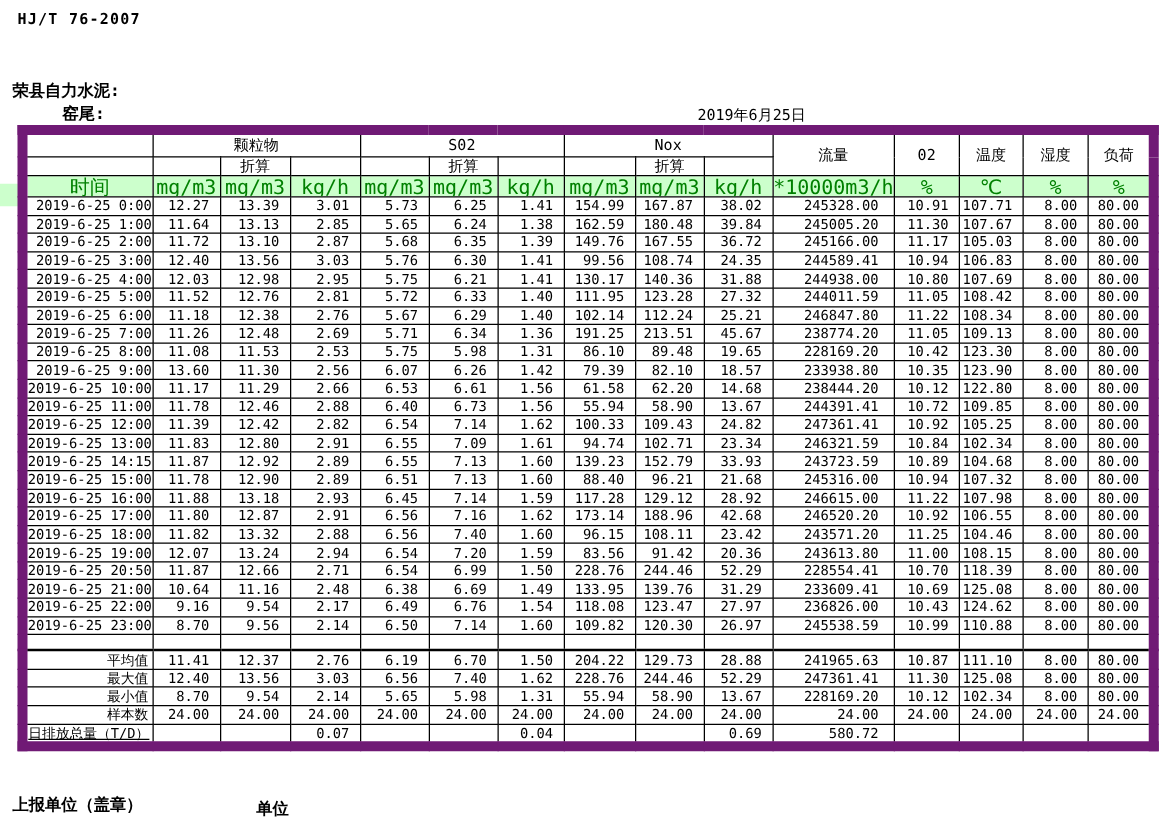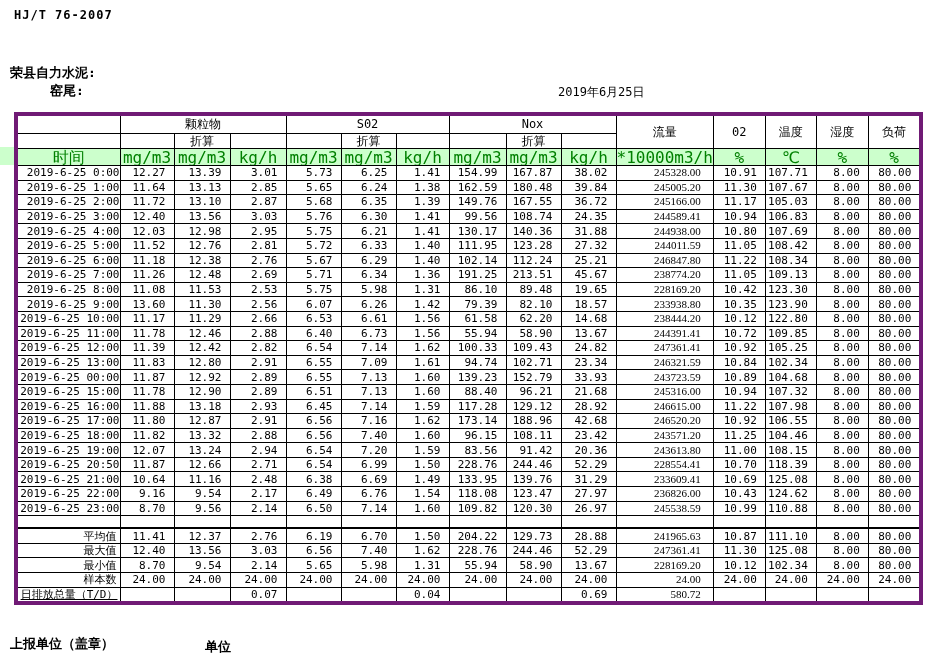--- a/index.html
+++ b/index.html
@@ -5,30 +5,30 @@
   html,body{margin:0;padding:0;background:#fff;}
   body{font-family:"DejaVu Sans Mono","DejaVu Sans",monospace;color:#000;}
   #page{position:relative;width:936px;height:658px;background:#fff;overflow:hidden;}
 
   .std{position:absolute;left:14px;top:8px;font-size:12px;font-weight:bold;letter-spacing:1px;}
   .title{position:absolute;left:0;top:30px;width:662px;text-align:center;font-size:15px;font-weight:bold;}
   .company{position:absolute;left:10px;top:64px;font-size:13px;font-weight:bold;}
   .location{position:absolute;left:10px;top:82px;font-size:13px;font-weight:bold;margin-left:40px;}
   .date{position:absolute;left:558px;top:84px;font-size:12px;}
 
-  table{position:absolute;left:14px;top:112px;border-collapse:collapse;table-layout:fixed;
-        border:4px solid #701a75;font-size:11px;}
+  table{position:absolute;left:14px;top:100px;border-collapse:collapse;table-layout:fixed;
+        border:8px solid #701a75;font-size:11px;}
   td{border:1px solid #000;height:13.6px;line-height:13px;padding:0 8px 0 0;
      text-align:right;white-space:nowrap;overflow:hidden;}
   thead td{text-align:center;padding:0;font-size:12px;}
   tr.h1 td{height:17px;}
   tr.h2 td{height:14px;}
   tr.h3 td{height:16px;background:#ccffcc;color:#008000;font-size:16px;}
   td.time{padding-right:0;}
-  td.c9{padding-right:12px;font-family:Liberation Serif, serif;}
+  td.c9{padding-right:12px;}
   tr.spacer td{height:11px;border-bottom:2px solid #000;}
   td.sum-label{padding-right:3px;}
   td.daily-label{position:relative;overflow:visible;border-left:none;}
   td.daily-label span{position:absolute;right:2px;top:0;white-space:nowrap;text-decoration:underline;}
 
   .green-spill{position:absolute;left:0;top:147px;width:15px;height:18px;background:#ccffcc;}
 
   .footnote{position:absolute;left:10px;top:614px;font-size:12px;}
   .report-unit{position:absolute;left:10px;top:635px;font-size:13px;font-weight:bold;}
   .unit-word{position:absolute;left:205px;top:638px;font-size:13px;font-weight:bold;}
@@ -337,21 +337,21 @@
           <td class="num c6">94.74</td>
           <td class="num c7">102.71</td>
           <td class="num c8">23.34</td>
           <td class="num c9">246321.59</td>
           <td class="num c10">10.84</td>
           <td class="num c11">102.34</td>
           <td class="num c12">8.00</td>
           <td class="num c13">80.00</td>
         </tr>
         <tr>
-          <td class="time">2019-6-25 00:00</td>
+          <td class="time">2019-6-25 14:15</td>
           <td class="num c0">11.87</td>
           <td class="num c1">12.92</td>
           <td class="num c2">2.89</td>
           <td class="num c3">6.55</td>
           <td class="num c4">7.13</td>
           <td class="num c5">1.60</td>
           <td class="num c6">139.23</td>
           <td class="num c7">152.79</td>
           <td class="num c8">33.93</td>
           <td class="num c9">243723.59</td>

